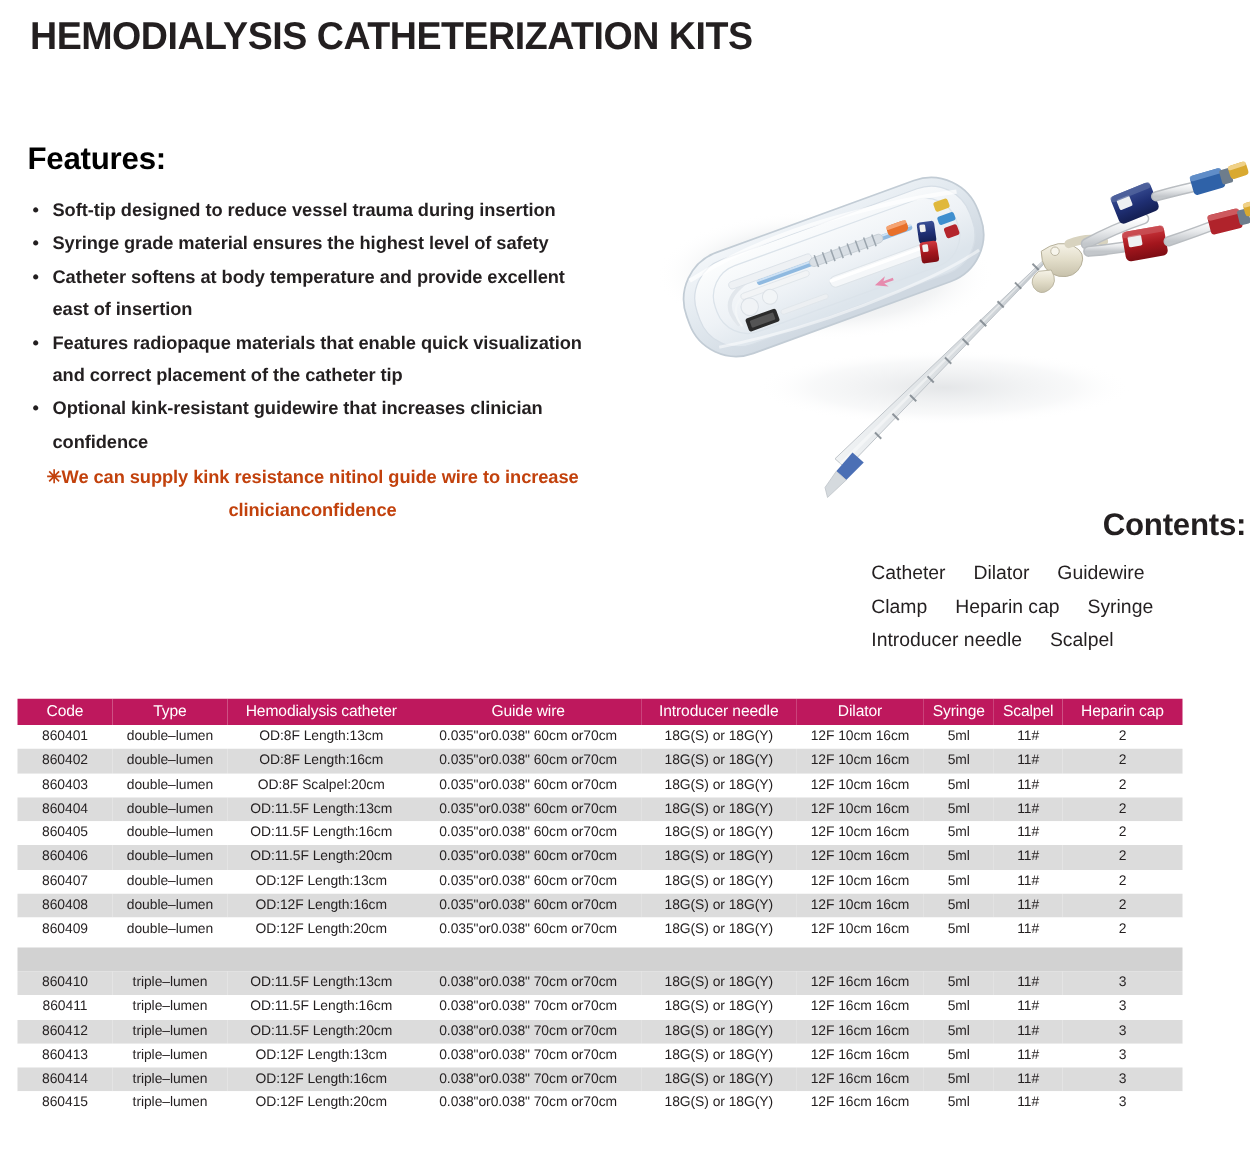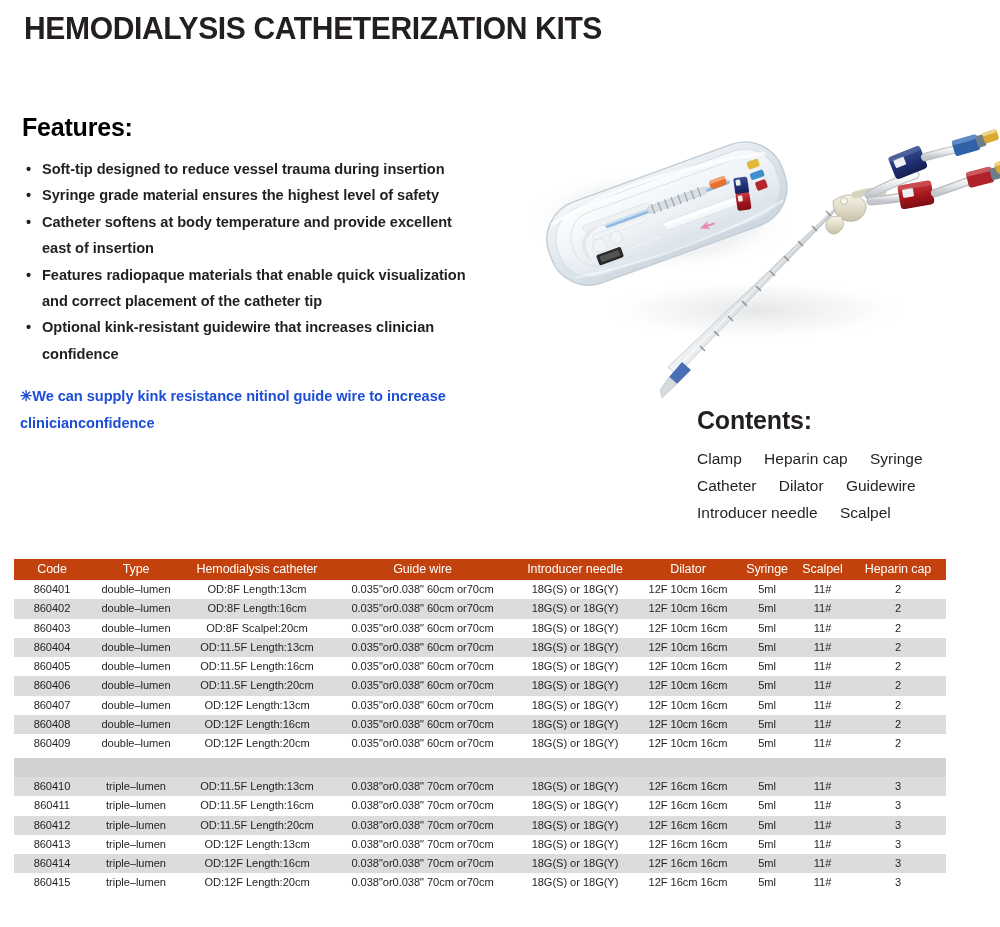--- a/index.html
+++ b/index.html
@@ -66,23 +66,24 @@
     left: 6px;
     top: 0px;
     font-size: 14.6px;
     line-height: 26.4px;
     color: #231f20;
   }
   .feature-note {
     font-size: 14.6px;
     font-weight: 600;
     line-height: 26.4px;
-    color: #1d4ed8;
-    margin-top: 16px;
+    color: #c2410c;
+    margin-top: 2px;
     letter-spacing: -0.05px;
+    text-align: center;
   }
 
   
   .product-photo {
     position: absolute;
     left: 455px;
     top: 95px;
     width: 545px;
     height: 320px;
   }
@@ -94,20 +95,21 @@
     left: 697px;
     top: 406px;
     width: 300px;
   }
   .contents-heading {
     font-size: 25px;
     font-weight: 600;
     letter-spacing: -0.2px;
     color: #231f20;
     margin: 0 0 10px 0;
+    text-align: right;
   }
   .contents-row {
     font-size: 15.5px;
     font-weight: 400;
     line-height: 27px;
     color: #231f20;
     white-space: nowrap;
   }
   .contents-row .ci { display: inline-block; }
   .contents-row .ci + .ci { margin-left: 18px; }
@@ -119,21 +121,21 @@
     top: 559px;
     width: 932px;
   }
   table.spec-table {
     border-collapse: collapse;
     width: 932px;
     table-layout: fixed;
     font-size: 11px;
   }
   table.spec-table th {
-    background: #c2410c;
+    background: #be185d;
     color: #ffffff;
     font-weight: 400;
     font-size: 12.5px;
     height: 21px;
     line-height: 21px;
     padding: 0;
     text-align: center;
     white-space: nowrap;
     letter-spacing: -0.1px;
   }
@@ -381,28 +383,28 @@
         <rect x="540" y="66" width="15" height="11" rx="3" fill="#d9a930" transform="rotate(-16 547 71)"></rect>
         <rect x="540" y="66" width="15" height="3.4" rx="1.7" fill="#f0d187" transform="rotate(-16 547 71)"></rect>
       </g>
     </g>
   </svg>
 </div>
 
 <div class="contents-block">
   <div class="contents-heading">Contents:</div>
   <div class="contents-row">
+    <span class="ci">Catheter</span>
+    <span class="ci">Dilator</span>
+    <span class="ci">Guidewire</span>
+  </div>
+  <div class="contents-row">
     <span class="ci">Clamp</span>
     <span class="ci">Heparin cap</span>
     <span class="ci">Syringe</span>
-  </div>
-  <div class="contents-row">
-    <span class="ci">Catheter</span>
-    <span class="ci">Dilator</span>
-    <span class="ci">Guidewire</span>
   </div>
   <div class="contents-row">
     <span class="ci">Introducer needle</span>
     <span class="ci">Scalpel</span>
   </div>
 </div>
 
 <div class="spec-table-wrap">
   <table class="spec-table">
     <colgroup>

